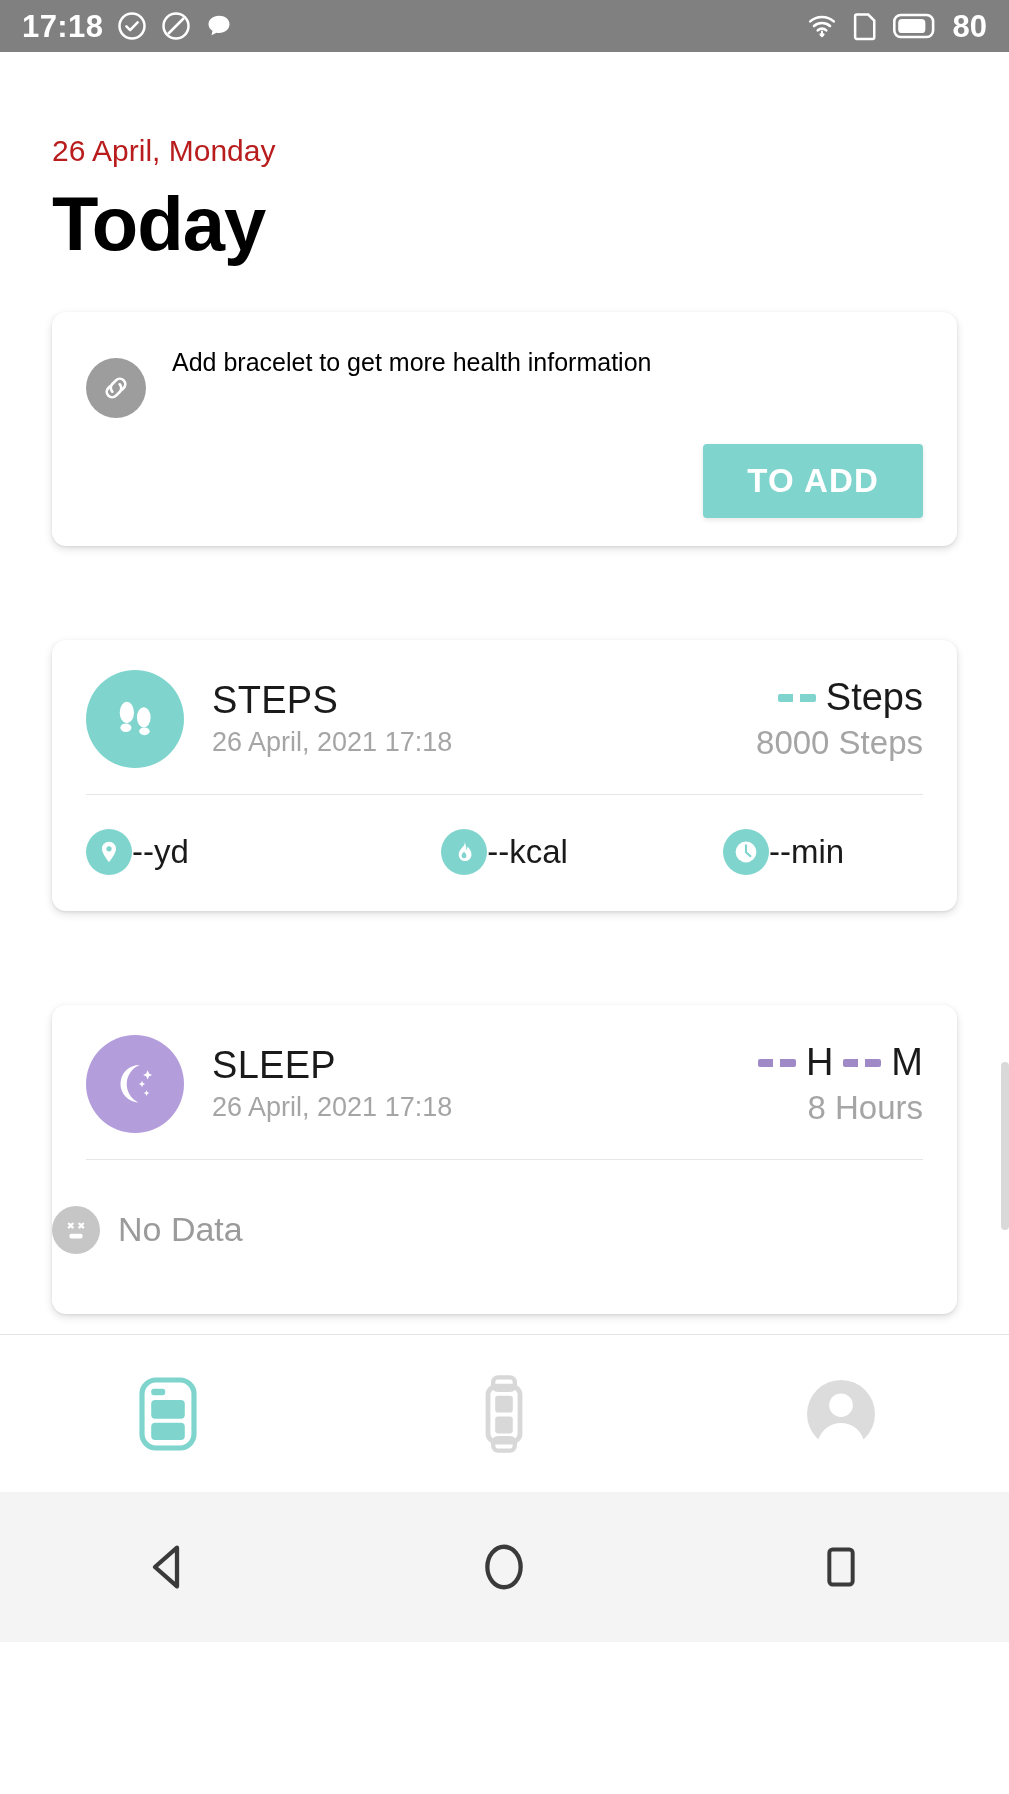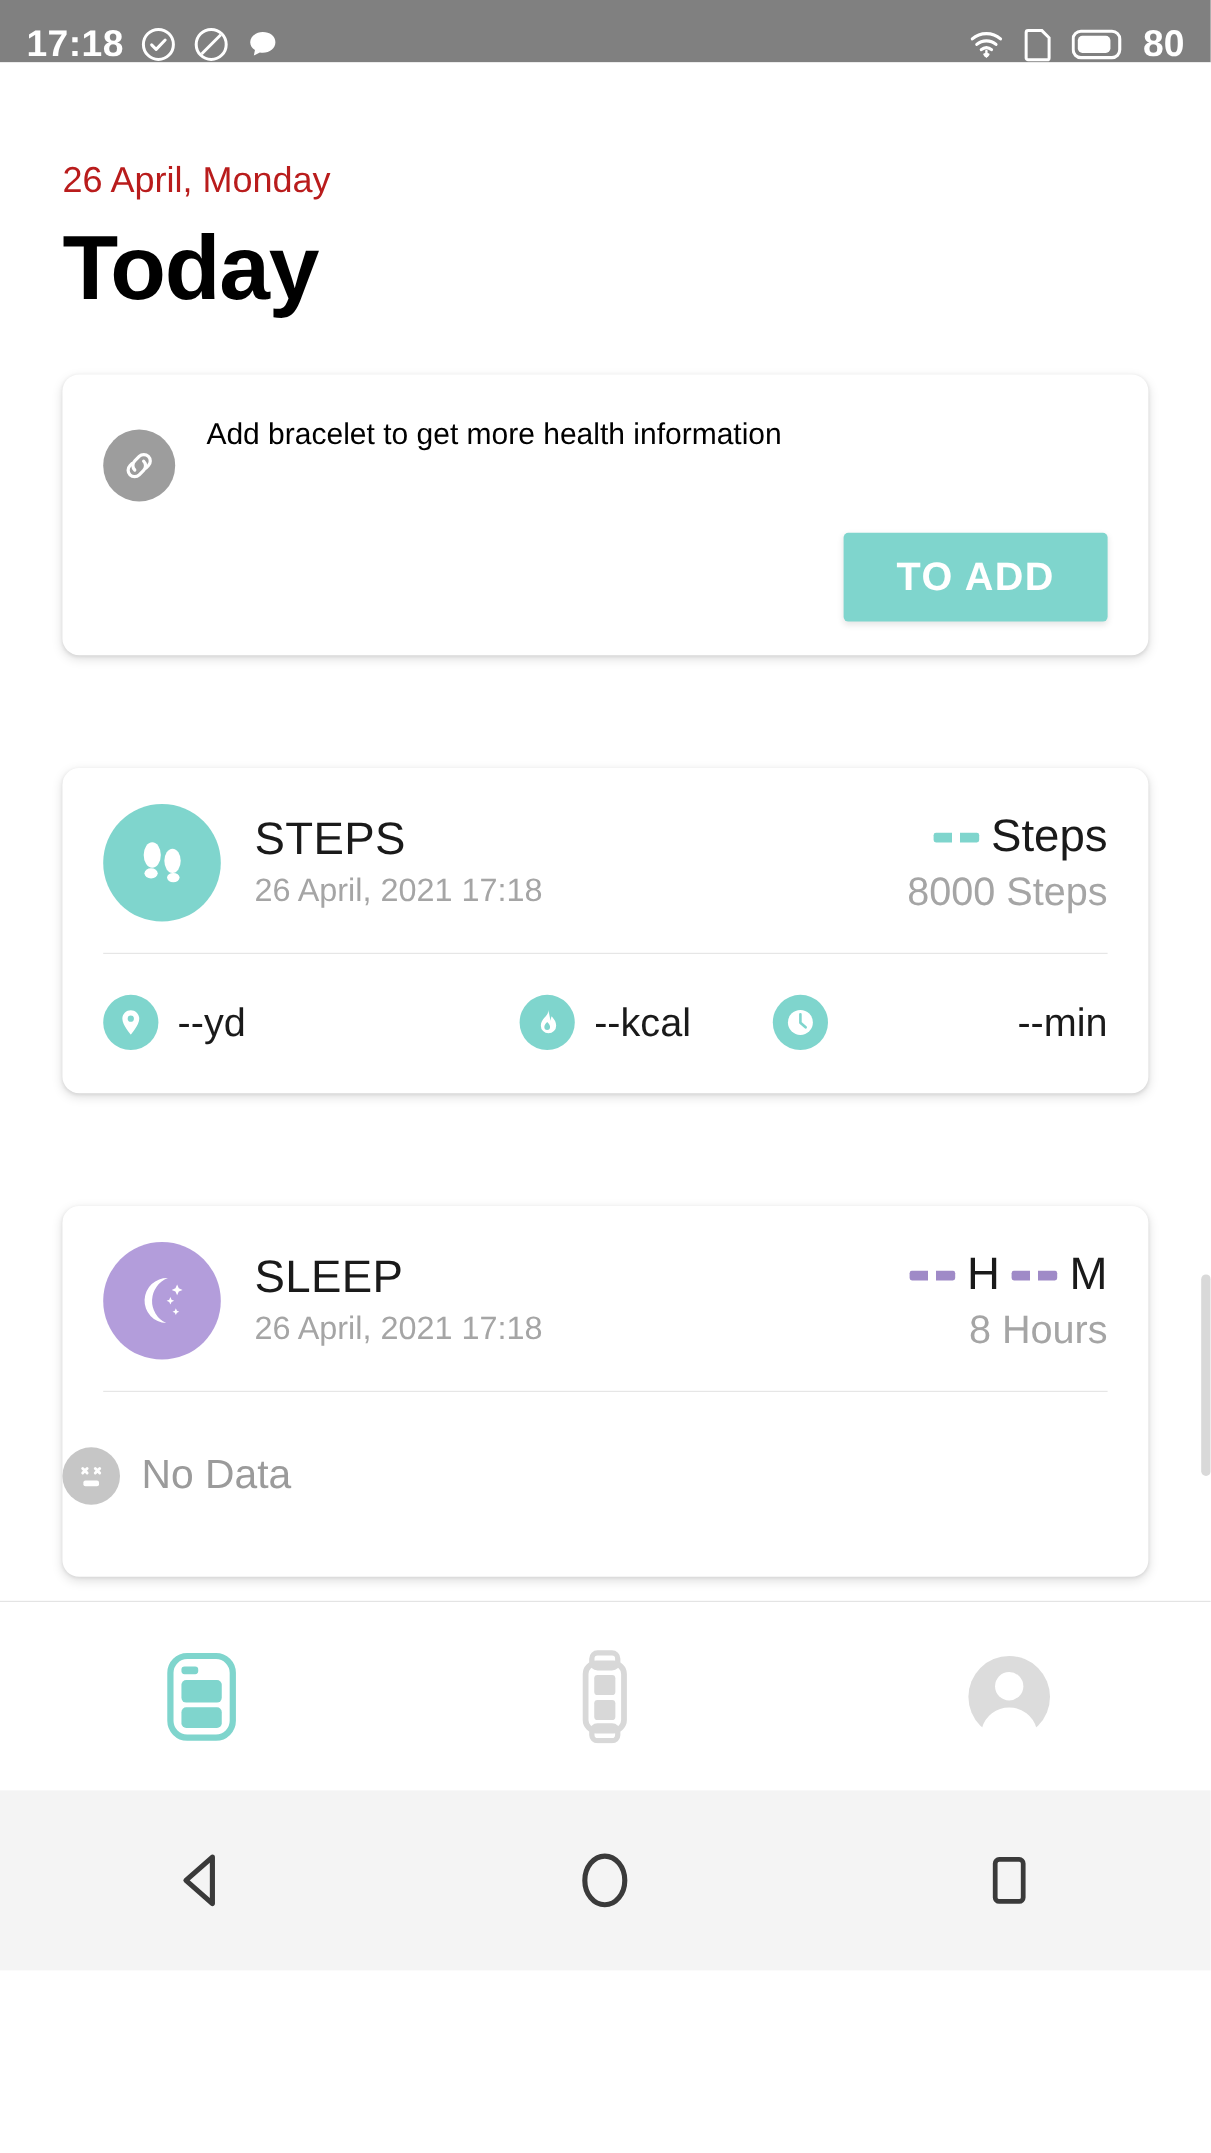--- a/index.html
+++ b/index.html
@@ -13,21 +13,21 @@
     font-family: "Liberation Sans", sans-serif;
     overflow: hidden;
     position: relative;
   }
 
   
   .statusbar {
     height: 52px;
     background: #808080;
     display: flex;
-    align-items: flex-end;
+    align-items: center;
     padding: 0 22px;
     box-sizing: border-box;
     color: #ffffff;
   }
   .sb-left { display: flex; align-items: center; gap: 14px; flex: 1; }
   .sb-right { display: flex; align-items: center; gap: 14px; }
   .sb-time {
     font-size: 31px;
     font-weight: 600;
     letter-spacing: 0.4px;
@@ -187,24 +187,23 @@
 
   .stats-row {
     display: flex;
     align-items: center;
     padding: 34px 34px 36px 34px;
   }
   .stat {
     flex: 1 1 0;
     display: flex;
     align-items: center;
-    gap: 16px;
   }
   .stat-mid { justify-content: center; }
-  .stat-end { justify-content: space-between; }
+  .stat-end { justify-content: center; }
   .stat-icon {
     width: 46px; height: 46px;
     border-radius: 50%;
     background: #7fd5cd;
     display: flex; align-items: center; justify-content: center;
     flex: 0 0 auto;
   }
   .stat-val {
     font-size: 33px;
     color: #1a1a1a;

